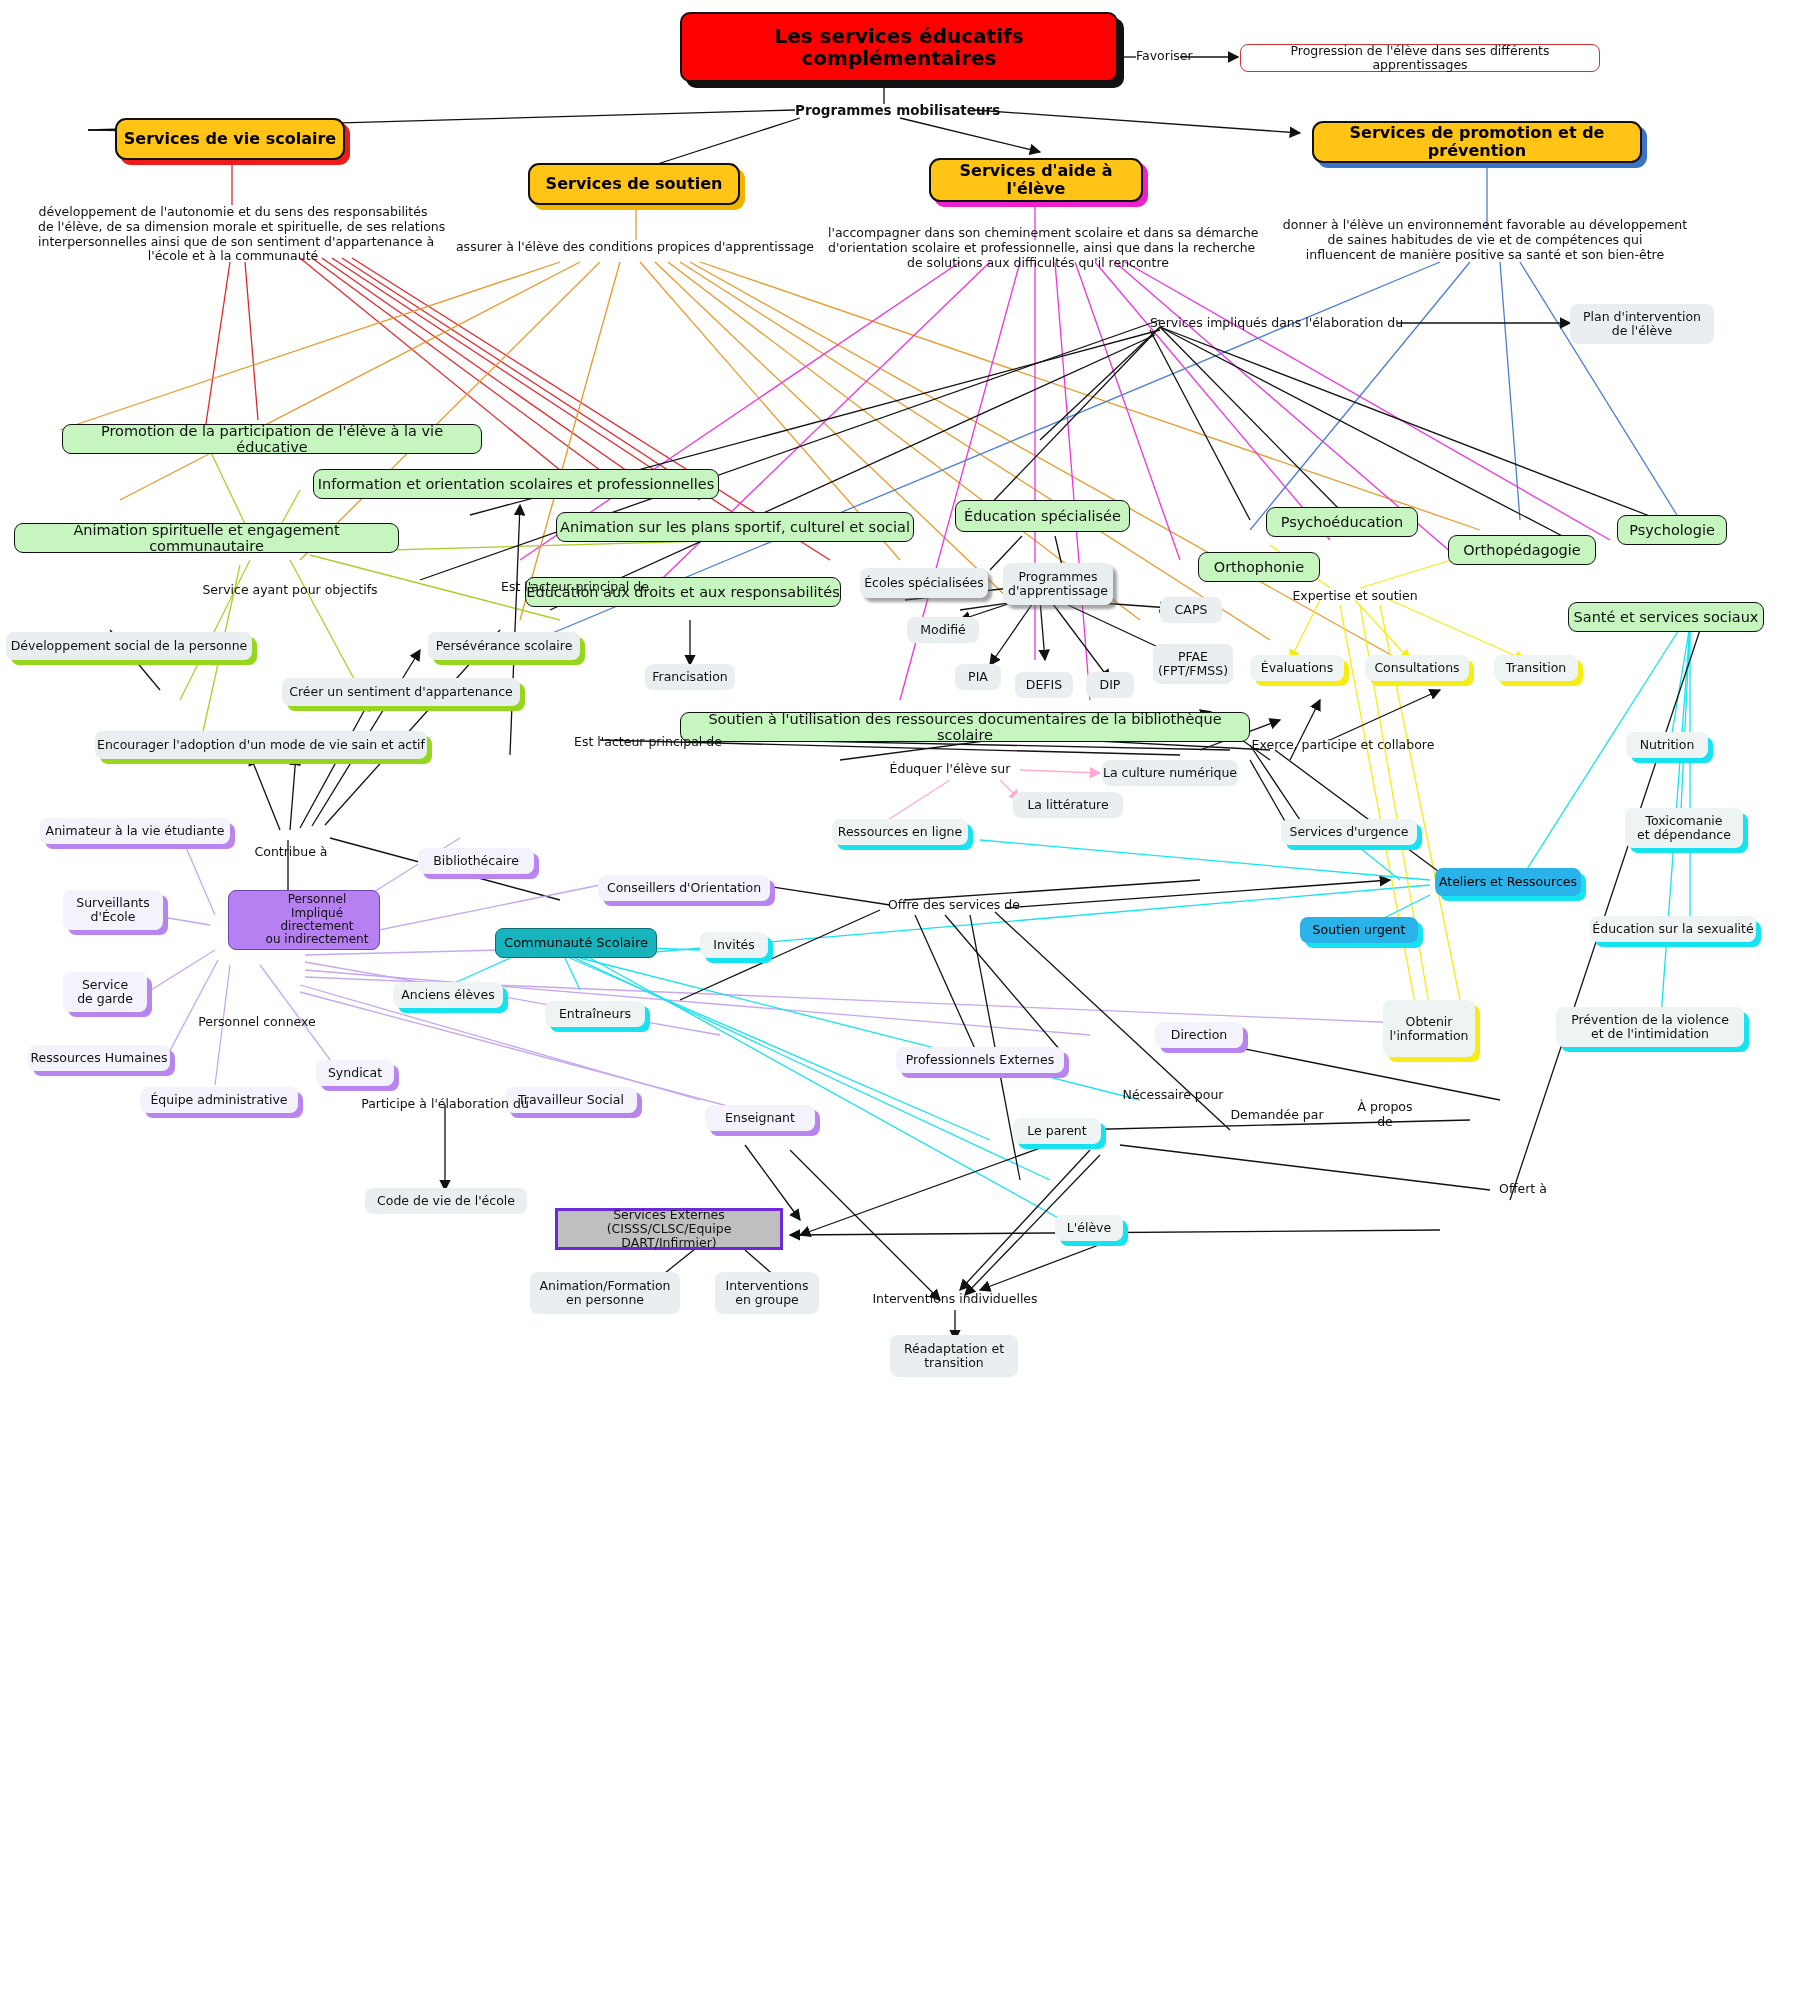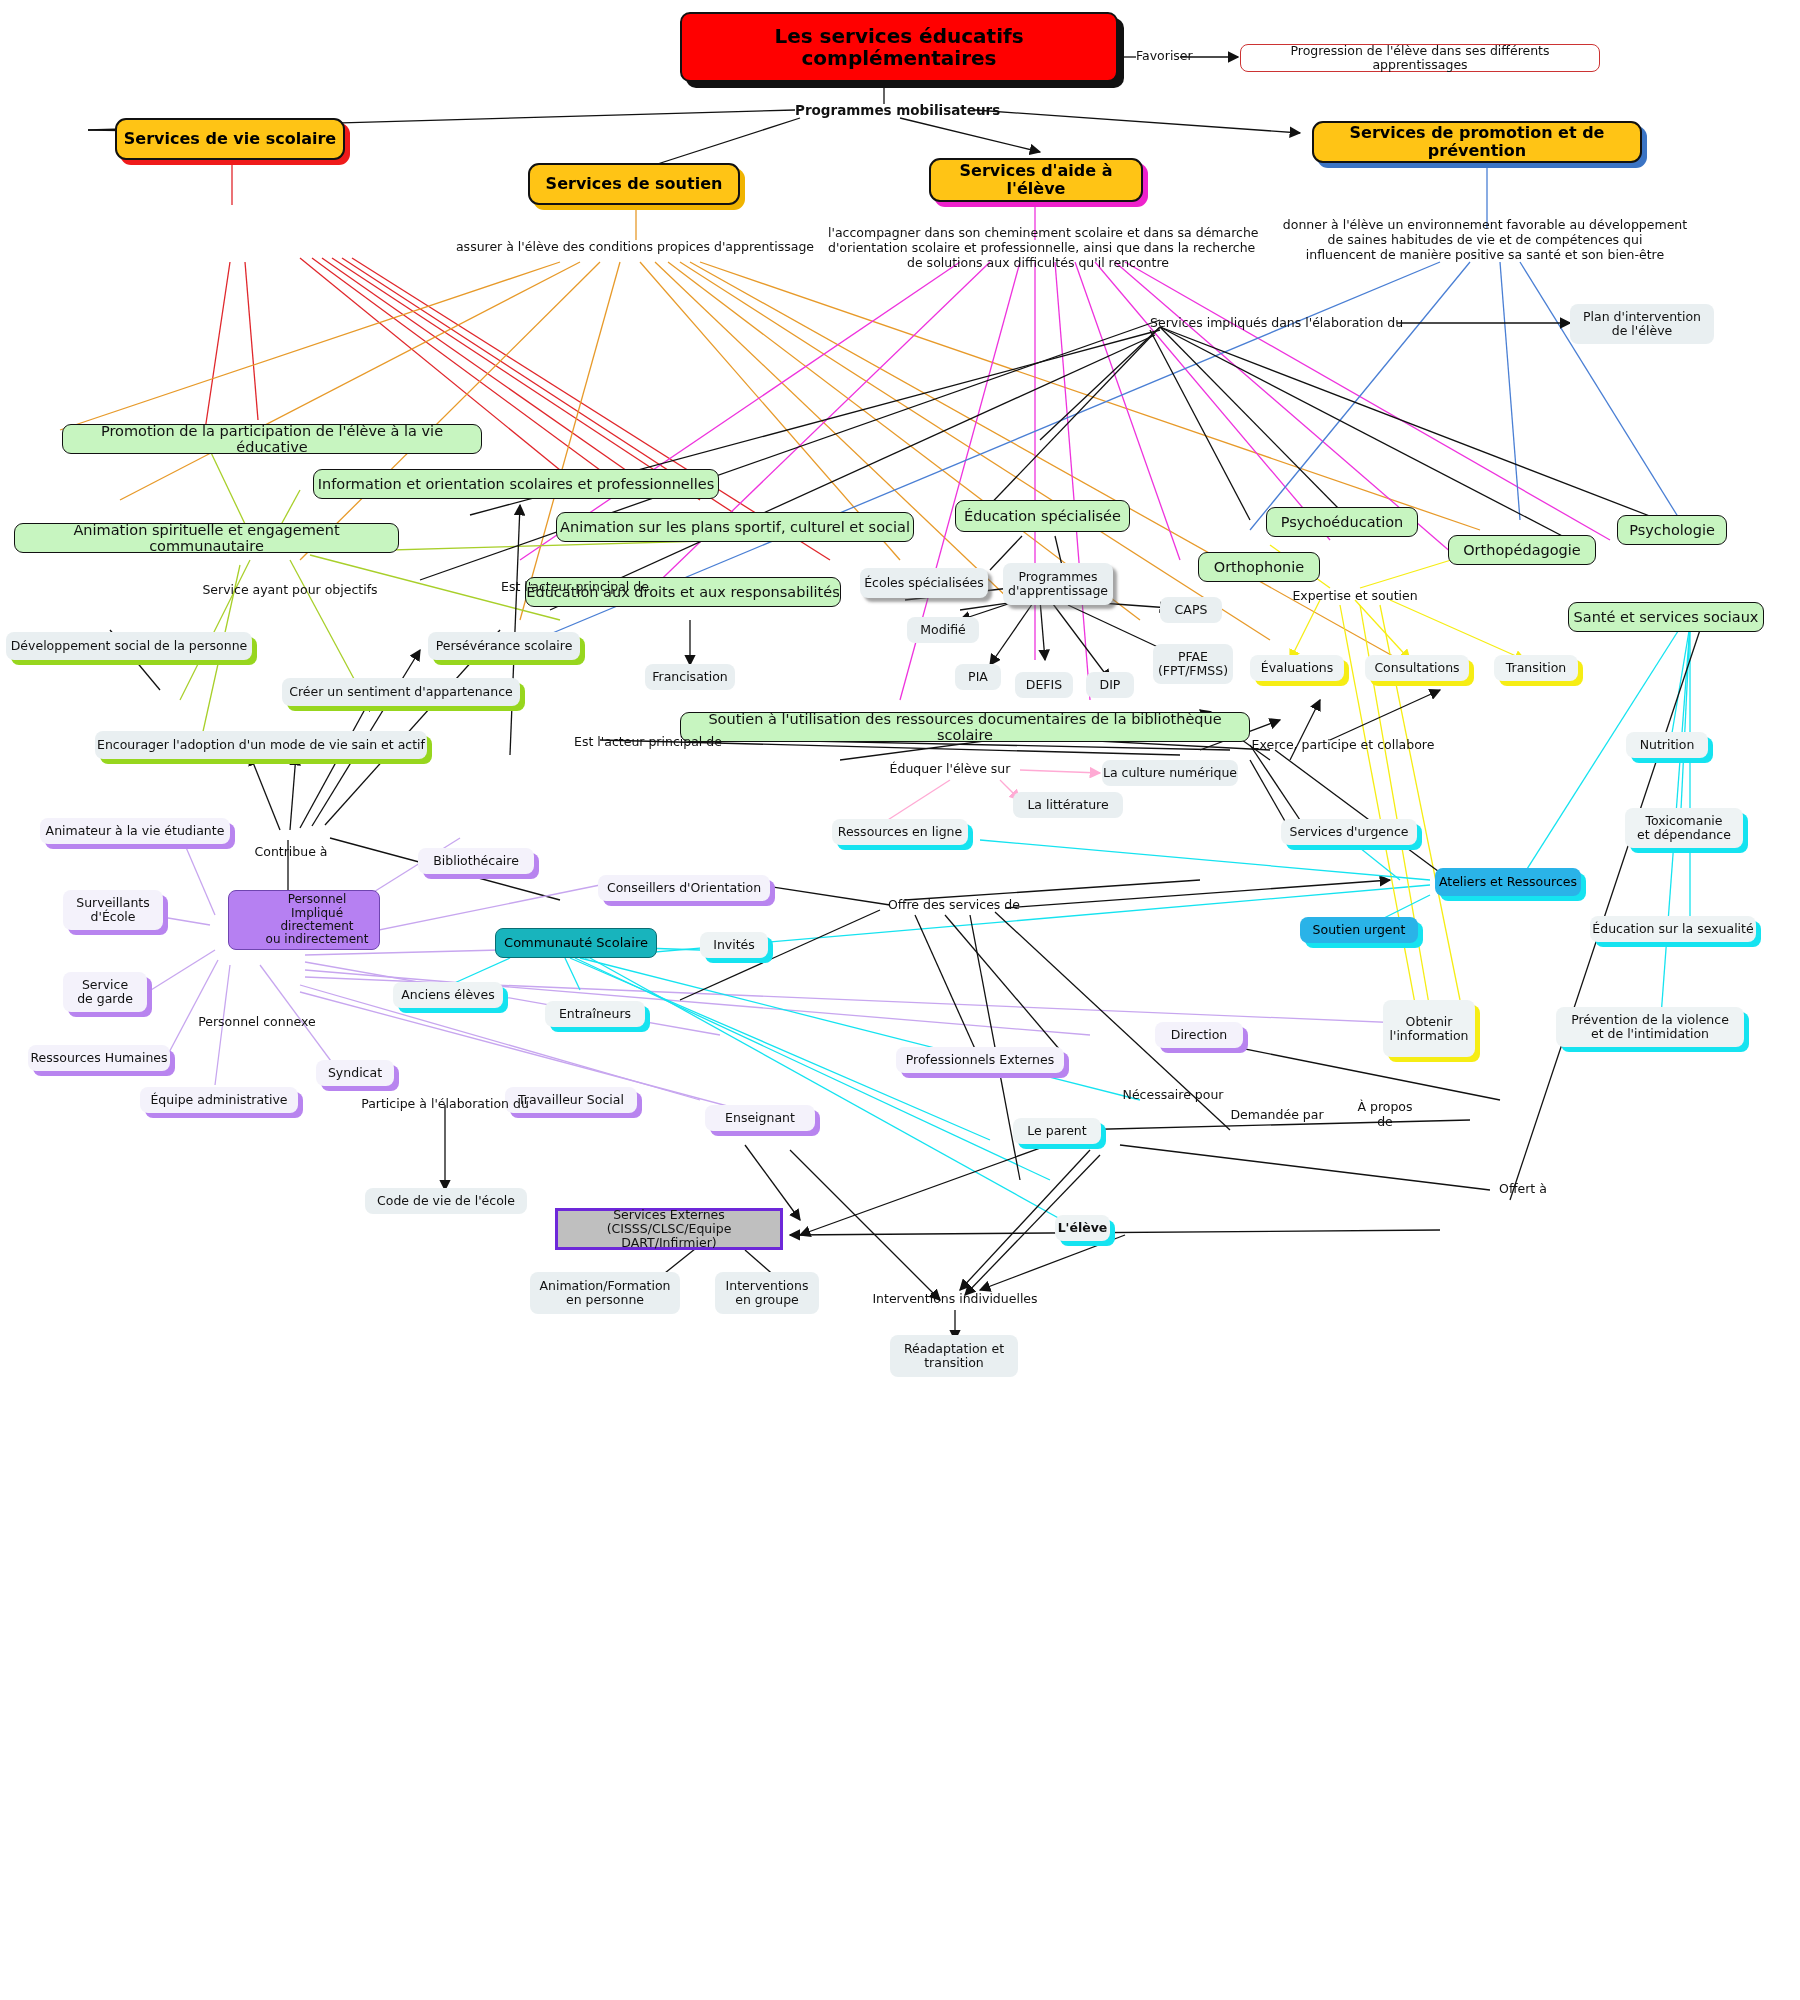--- a/index.html
+++ b/index.html
@@ -515,21 +515,21 @@
   </div>
   <div class="node n-cyan-bar" style="left:393px;top:982px;width:110px;height:26px;">
     <span>Anciens élèves</span>
   </div>
   <div class="node n-cyan-bar" style="left:545px;top:1001px;width:100px;height:26px;">
     <span>Entraîneurs</span>
   </div>
   <div class="node n-cyan-bar" style="left:1013px;top:1118px;width:88px;height:26px;">
     <span>Le parent</span>
   </div>
-  <div class="node n-cyan-bar" style="left:1055px;top:1215px;width:55px;height:26px;font-weight:bold;">
+  <div class="node n-cyan-bar" style="left:1055px;top:1215px;width:68px;height:26px;">
     <span>L'élève</span>
   </div>
 
   <div class="node n-pale" style="left:365px;top:1188px;width:162px;height:26px;">
     <span>Code de vie de l'école</span>
   </div>
   <div class="node n-grey" style="left:555px;top:1208px;width:228px;height:42px;white-space:pre-line;">
     <span>Services Externes
 (CISSS/CLSC/Equipe DART/Infirmier)</span>
   </div>
@@ -546,20 +546,24 @@
   </div>
   <div class="node n-pale" style="left:890px;top:1335px;width:128px;height:42px;white-space:pre-line;">
     <span>Réadaptation et
 transition</span>
   </div>
 
   <div class="lbl" style="left:1136px;top:49px;width:44px;"><span>Favoriser</span></div>
 
   <div class="lbl lbl-b" style="left:795px;top:103px;width:180px;"><span>Programmes mobilisateurs</span></div>
 
+  <div class="lbl" style="left:38px;top:205px;width:390px;"><span>développement de l'autonomie et du sens des responsabilités
+de l'élève, de sa dimension morale et spirituelle, de ses relations
+interpersonnelles ainsi que de son sentiment d'appartenance à
+l'école et à la communauté</span></div>
 
   <div class="lbl" style="left:455px;top:240px;width:360px;"><span>assurer à l'élève des conditions propices d'apprentissage</span></div>
 
   <div class="lbl" style="left:1280px;top:218px;width:410px;"><span>donner à l'élève un environnement favorable au développement
 de saines habitudes de vie et de compétences qui
 influencent de manière positive sa santé et son bien-être</span></div>
 
   <div class="lbl" style="left:828px;top:226px;width:420px;"><span>l'accompagner dans son cheminement scolaire et dans sa démarche
 d'orientation scolaire et professionnelle, ainsi que dans la recherche
 de solutions aux difficultés qu'il rencontre</span></div>

